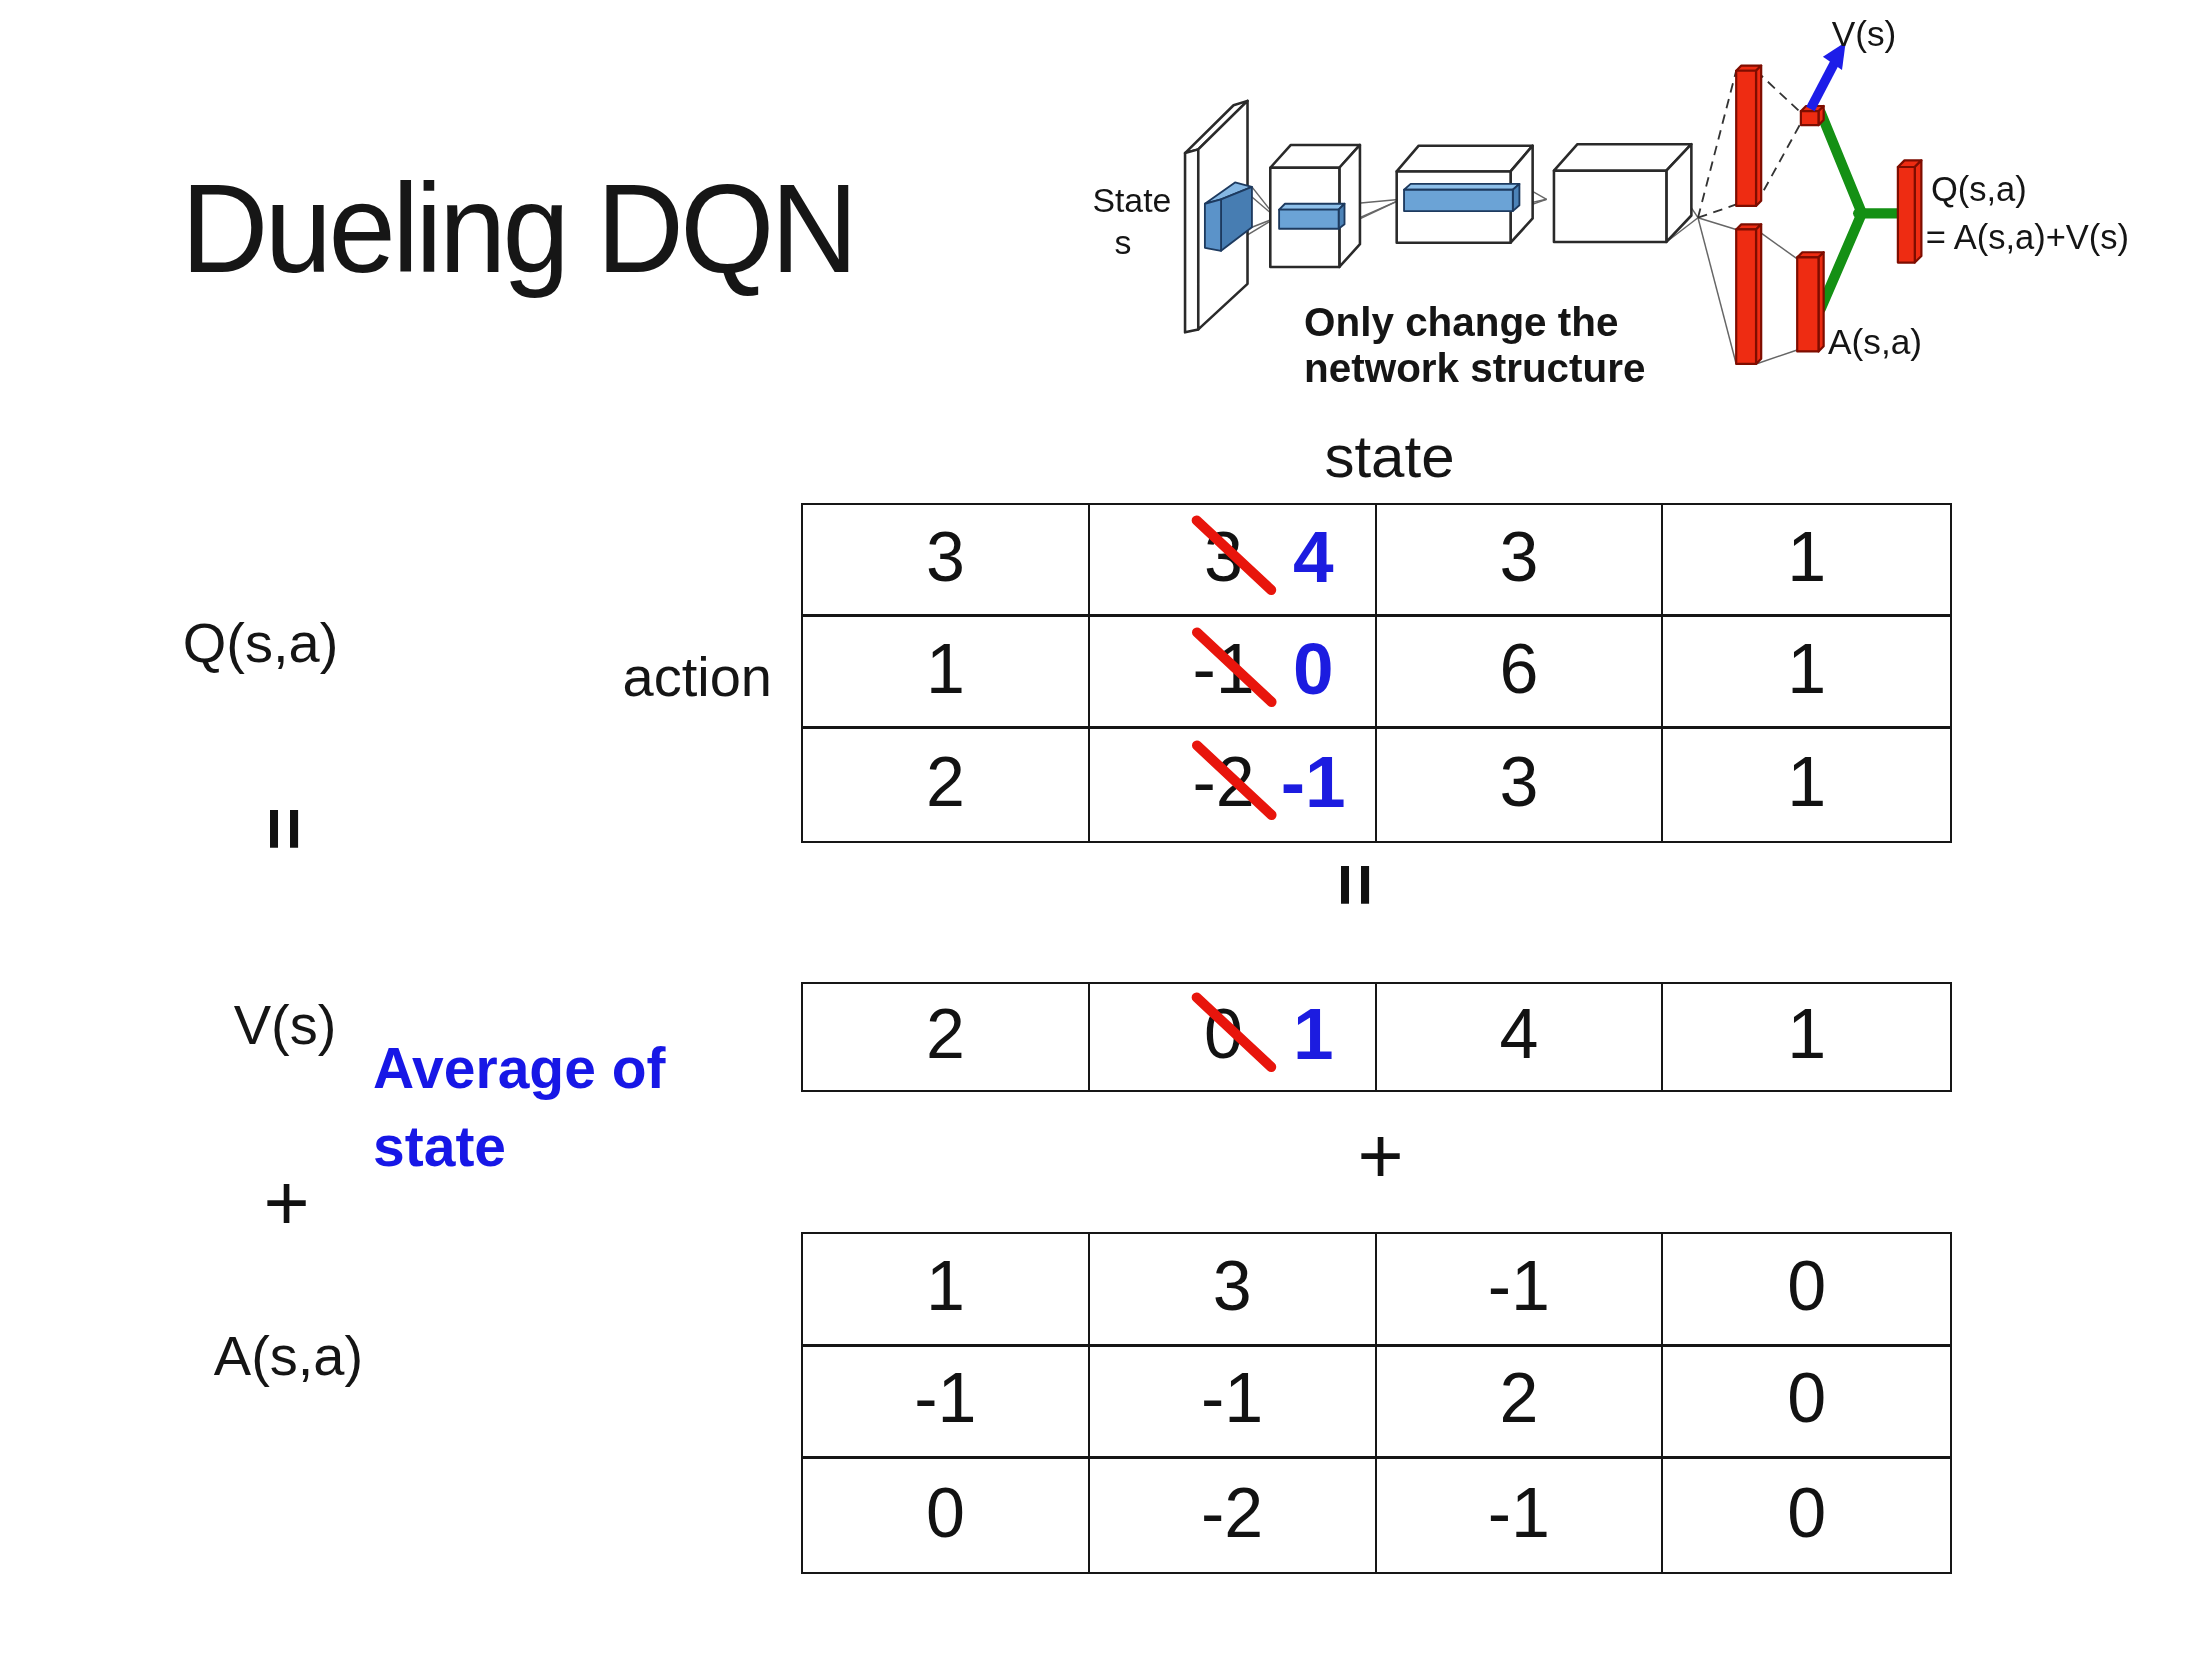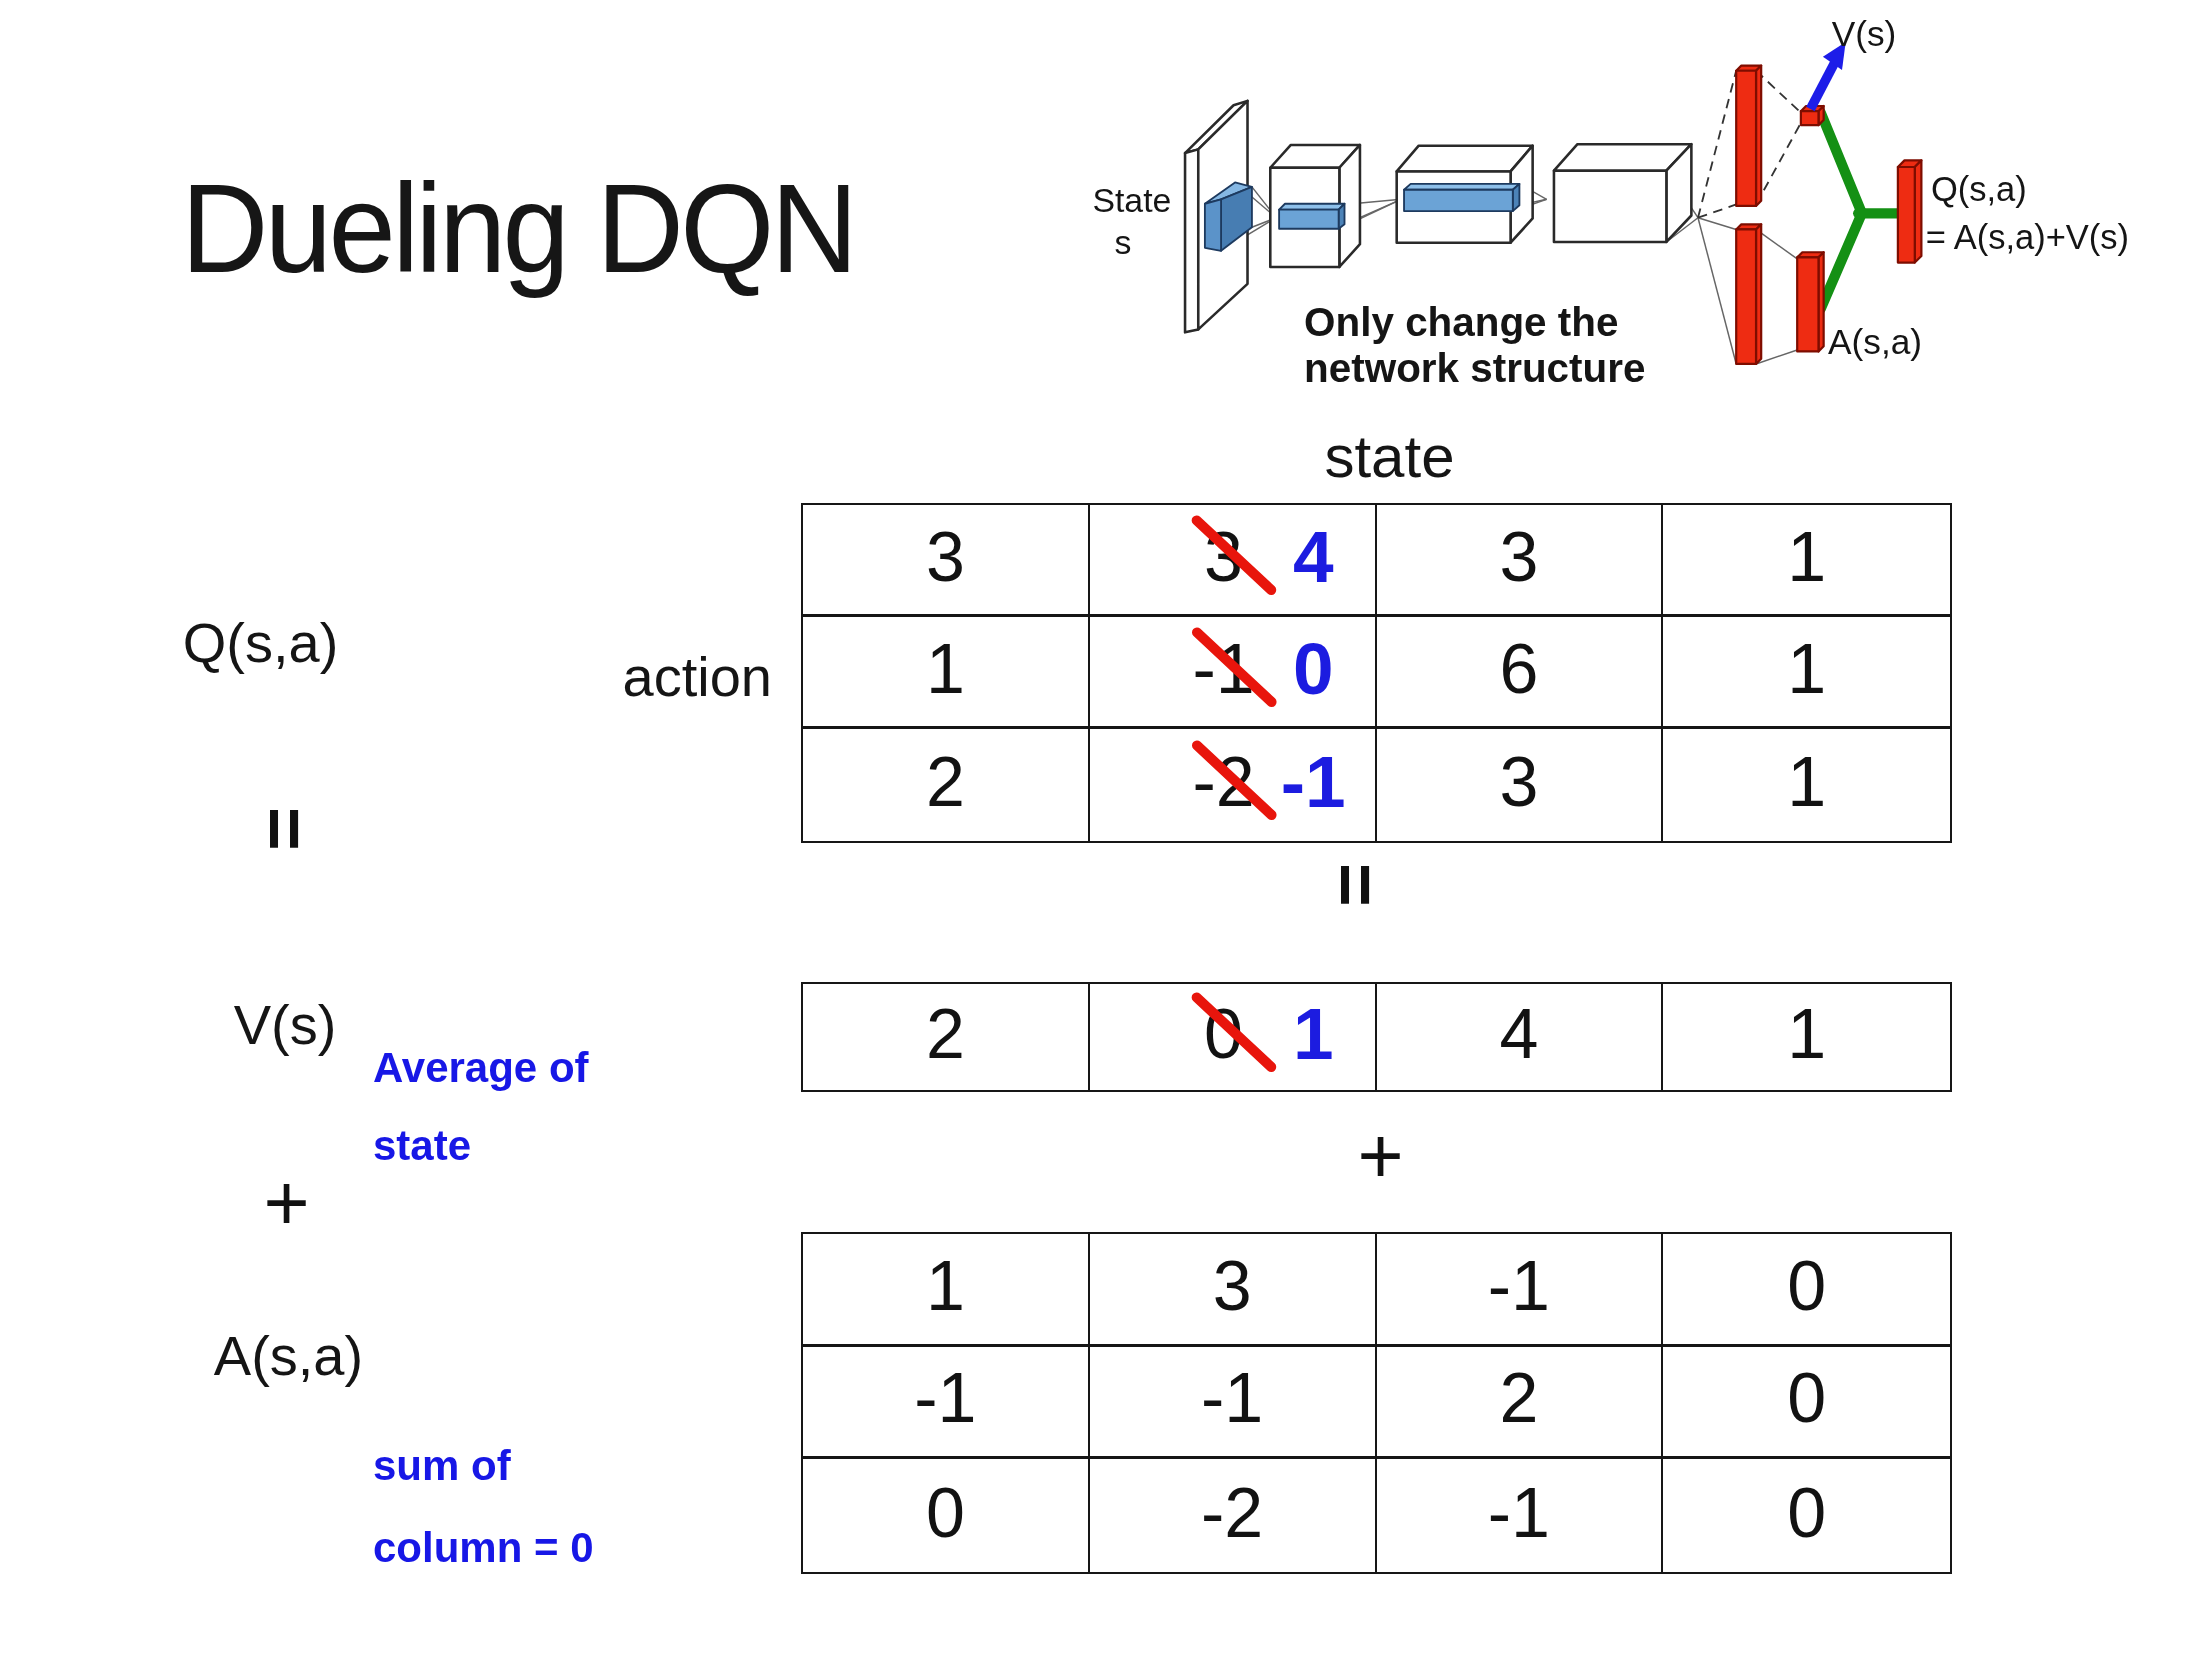--- a/index.html
+++ b/index.html
@@ -18,21 +18,21 @@
   
   .roteq{position:absolute;width:118px;height:118px;display:flex;align-items:center;justify-content:center;
          font-size:75px;font-weight:600;color:#111;transform:rotate(90deg);}
   .roteq.left{left:226px;top:770px;}
   .roteq.center{left:1297px;top:826px;}
   .plus{position:absolute;width:103px;height:103px;display:flex;align-items:center;justify-content:center;
         font-size:79px;font-weight:400;color:#111;}
   .plus.left{left:235px;top:1151px;}
   .plus.center{left:1329px;top:1104px;}
   
-  .bluenote{position:absolute;color:#1717e6;font-size:42px;font-weight:600;white-space:nowrap;}
+  .bluenote{position:absolute;color:#1717e6;font-size:57px;font-weight:600;white-space:nowrap;}
   .bluenote.avg{left:373px;top:1029px;line-height:78px;}
   .bluenote.sum{left:373px;top:1425px;line-height:82px;}
   
   .grid-table{position:absolute;display:grid;border:2.9px solid #161616;background:#fff;box-sizing:border-box;}
   #q-table{left:801px;top:503px;width:1151px;height:340px;
            grid-template-columns:repeat(4,1fr);grid-template-rows:repeat(3,1fr);}
   #v-table{left:801px;top:982px;width:1151px;height:110px;grid-template-columns:repeat(4,1fr);}
   #a-table{left:801px;top:1232px;width:1151px;height:342px;
            grid-template-columns:repeat(4,1fr);grid-template-rows:repeat(3,1fr);}
   .cell{position:relative;border-right:2.2px solid #161616;border-bottom:3.7px solid #161616;}
@@ -159,24 +159,20 @@
 
   <div class="roteq left">=</div>
   <div class="roteq center">=</div>
   <div class="plus left">+</div>
   <div class="plus center">+</div>
 
   <div class="bluenote avg">
     <div>Average of</div>
     <div>state</div>
   </div>
-  <div class="bluenote sum">
-    <div>sum of</div>
-    <div>column = 0</div>
-  </div>
 
   <div id="q-table" class="grid-table">
       <div class="cell">
         <span class="num">3</span>
       </div>
       <div class="cell">
         <span class="oldwrap"><span class="oldnum">3<i class="slash"></i></span></span>
         <span class="newnum">4</span>
       </div>
       <div class="cell">

